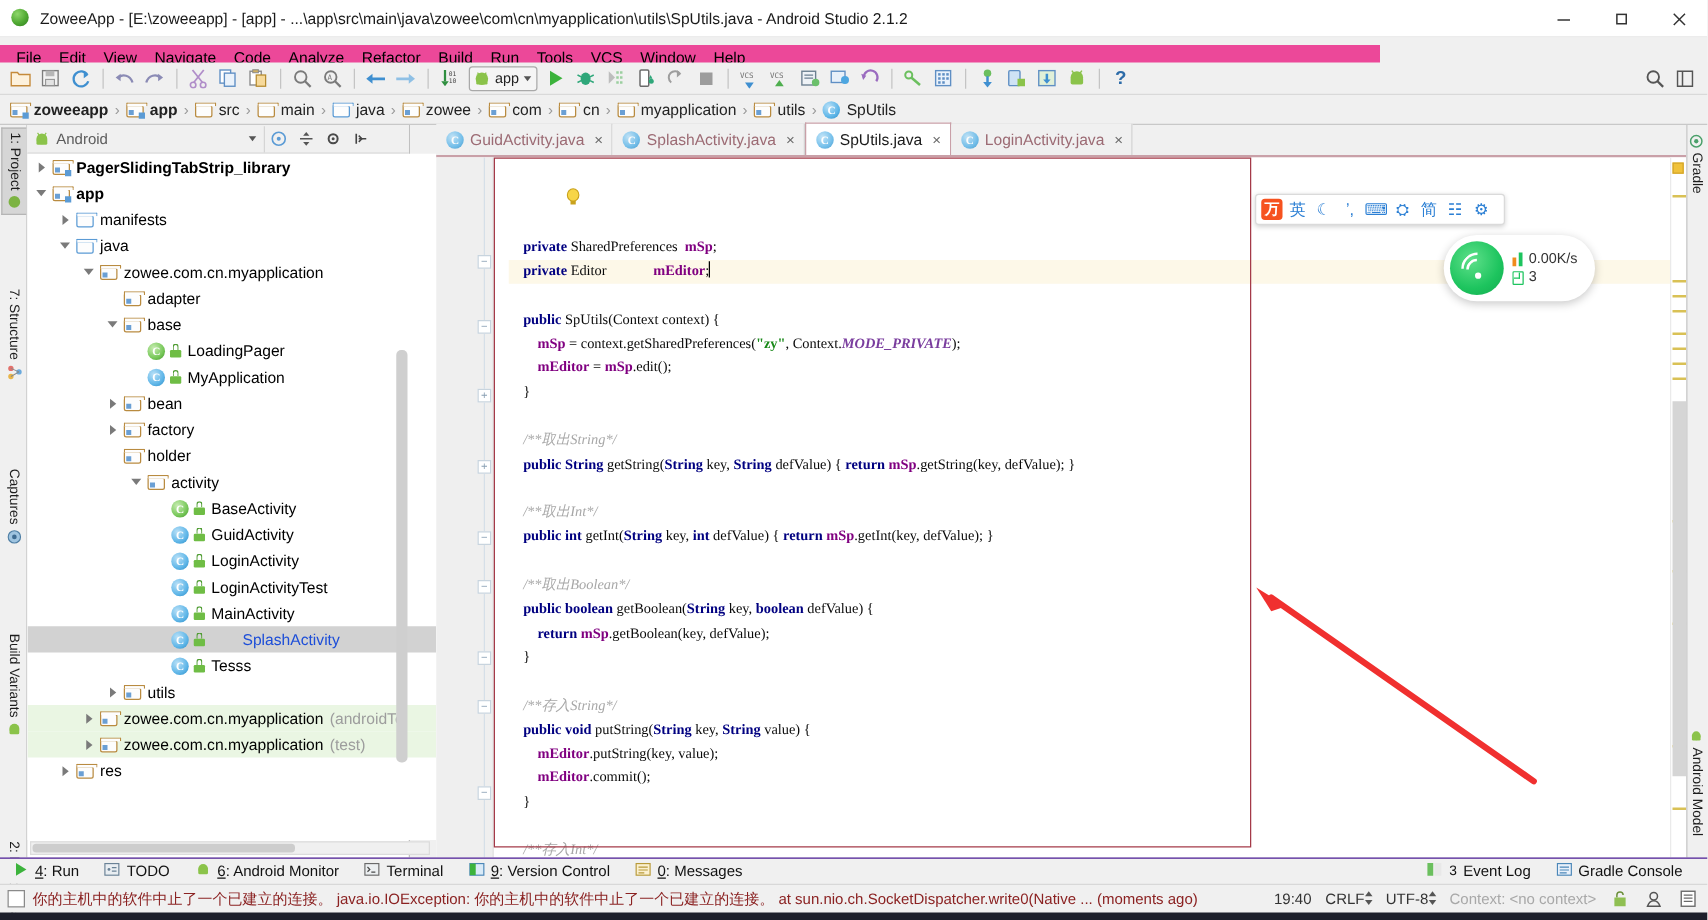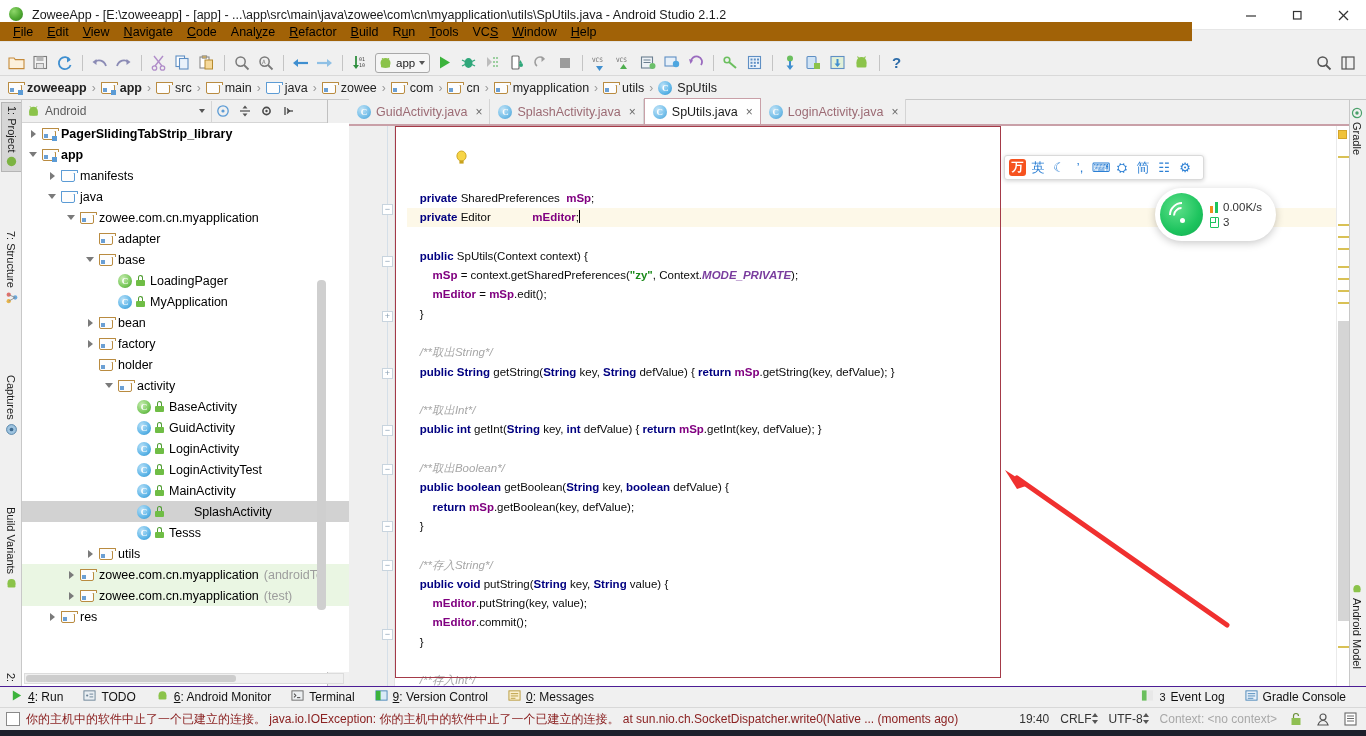--- a/index.html
+++ b/index.html
@@ -28,22 +28,22 @@
   .title-text { font-size: 12.5px; color: #1a1a1a; white-space: nowrap; }
   .win-buttons { position: absolute; right: 0; top: 0; height: 30px; display: flex; }
   .win-btn {
     width: 46px; height: 30px; display: flex; align-items: center; justify-content: center;
     font-size: 13px; color: #333;
   }
   .win-btn svg { display: block; }
 
   
   .menubar {
-    position: absolute; left: 0; top: 22px; width: 1192px; height: 20px;
-    background: #a16207; display: flex; align-items: center; padding-left: 6px;
+    position: absolute; left: 0; top: 36px; width: 1104px; height: 20px;
+    background: #ec4899; display: flex; align-items: center; padding-left: 6px;
     border-bottom: 1px solid #e3e3e3;
   }
   .menu-item { padding: 1px 7px; font-size: 12.5px; color: #000; cursor: default; }
   .menu-item u { text-decoration: underline; }
 
   
   .toolbar {
     position: absolute; left: 0; top: 50px; width: 1366px; height: 26px;
     background: #f0f0f0; display: flex; align-items: center; padding-left: 5px;
     border-bottom: 1px solid #d9d9d9;
@@ -139,21 +139,21 @@
   .pp-hdr-btn { width: 22px; height: 21px; display:flex; align-items:center; justify-content:center; }
   .tree {
     position: absolute; left: 0; top: 23px; width: 327px; height: 549px;
     overflow: hidden; background: #fff;
   }
   .trow {
     height: 21px; display: flex; align-items: center; white-space: nowrap;
     font-size: 12.5px; color: #000; padding-right: 4px;
   }
   .trow.sel { background: #d2d2d2; }
-  .trow.sel .tlabel { color: #000000; margin-left: 30px; }
+  .trow.sel .tlabel { color: #1d4ed8; margin-left: 30px; }
   .trow.greenbg { background: #eaf6e3; }
   .tarrow {
     width: 11px; height: 11px; flex: none; position: relative;
   }
   .tarrow.right::before {
     content:''; position:absolute; left:3px; top:1.5px;
     border-left: 5px solid #7a7a7a; border-top: 4px solid transparent; border-bottom: 4px solid transparent;
   }
   .tarrow.down::before {
     content:''; position:absolute; left:1px; top:3px;
@@ -200,21 +200,21 @@
   .fold {
     position: absolute; left: 33px; width: 11px; height: 11px; border: 1px solid #c8d4de;
     background: #fff; color: #8aa0b4; font-size: 9px; line-height: 9px; text-align: center;
   }
   .code-red-box {
     position: absolute; left: 46px; top: 0; width: 606px; height: 552px;
     border: 1.5px solid #a43a48; pointer-events: none;
   }
   .code {
     position: relative; flex: 1; padding: 5px 0 0 12px;
-    font-family: Liberation Sans, sans-serif; font-size: 11.5px;
+    font-family: Liberation Serif, serif; font-size: 11.5px;
     line-height: 19.3px; white-space: pre; color: #0a0a0a; overflow: hidden;
   }
   .ln { height: 19.3px; }
   .hl-line { background: #fdf8e8; }
   .kw { color: #000080; font-weight: bold; }
   .cm { color: #a7a7a7; font-style: italic; }
   .str { color: #1a8a1a; font-weight: bold; }
   .fld { color: #800080; font-weight: bold; }
   .stat { color: #7a3d9e; font-weight: bold; font-style: italic; }
   .bulb {

